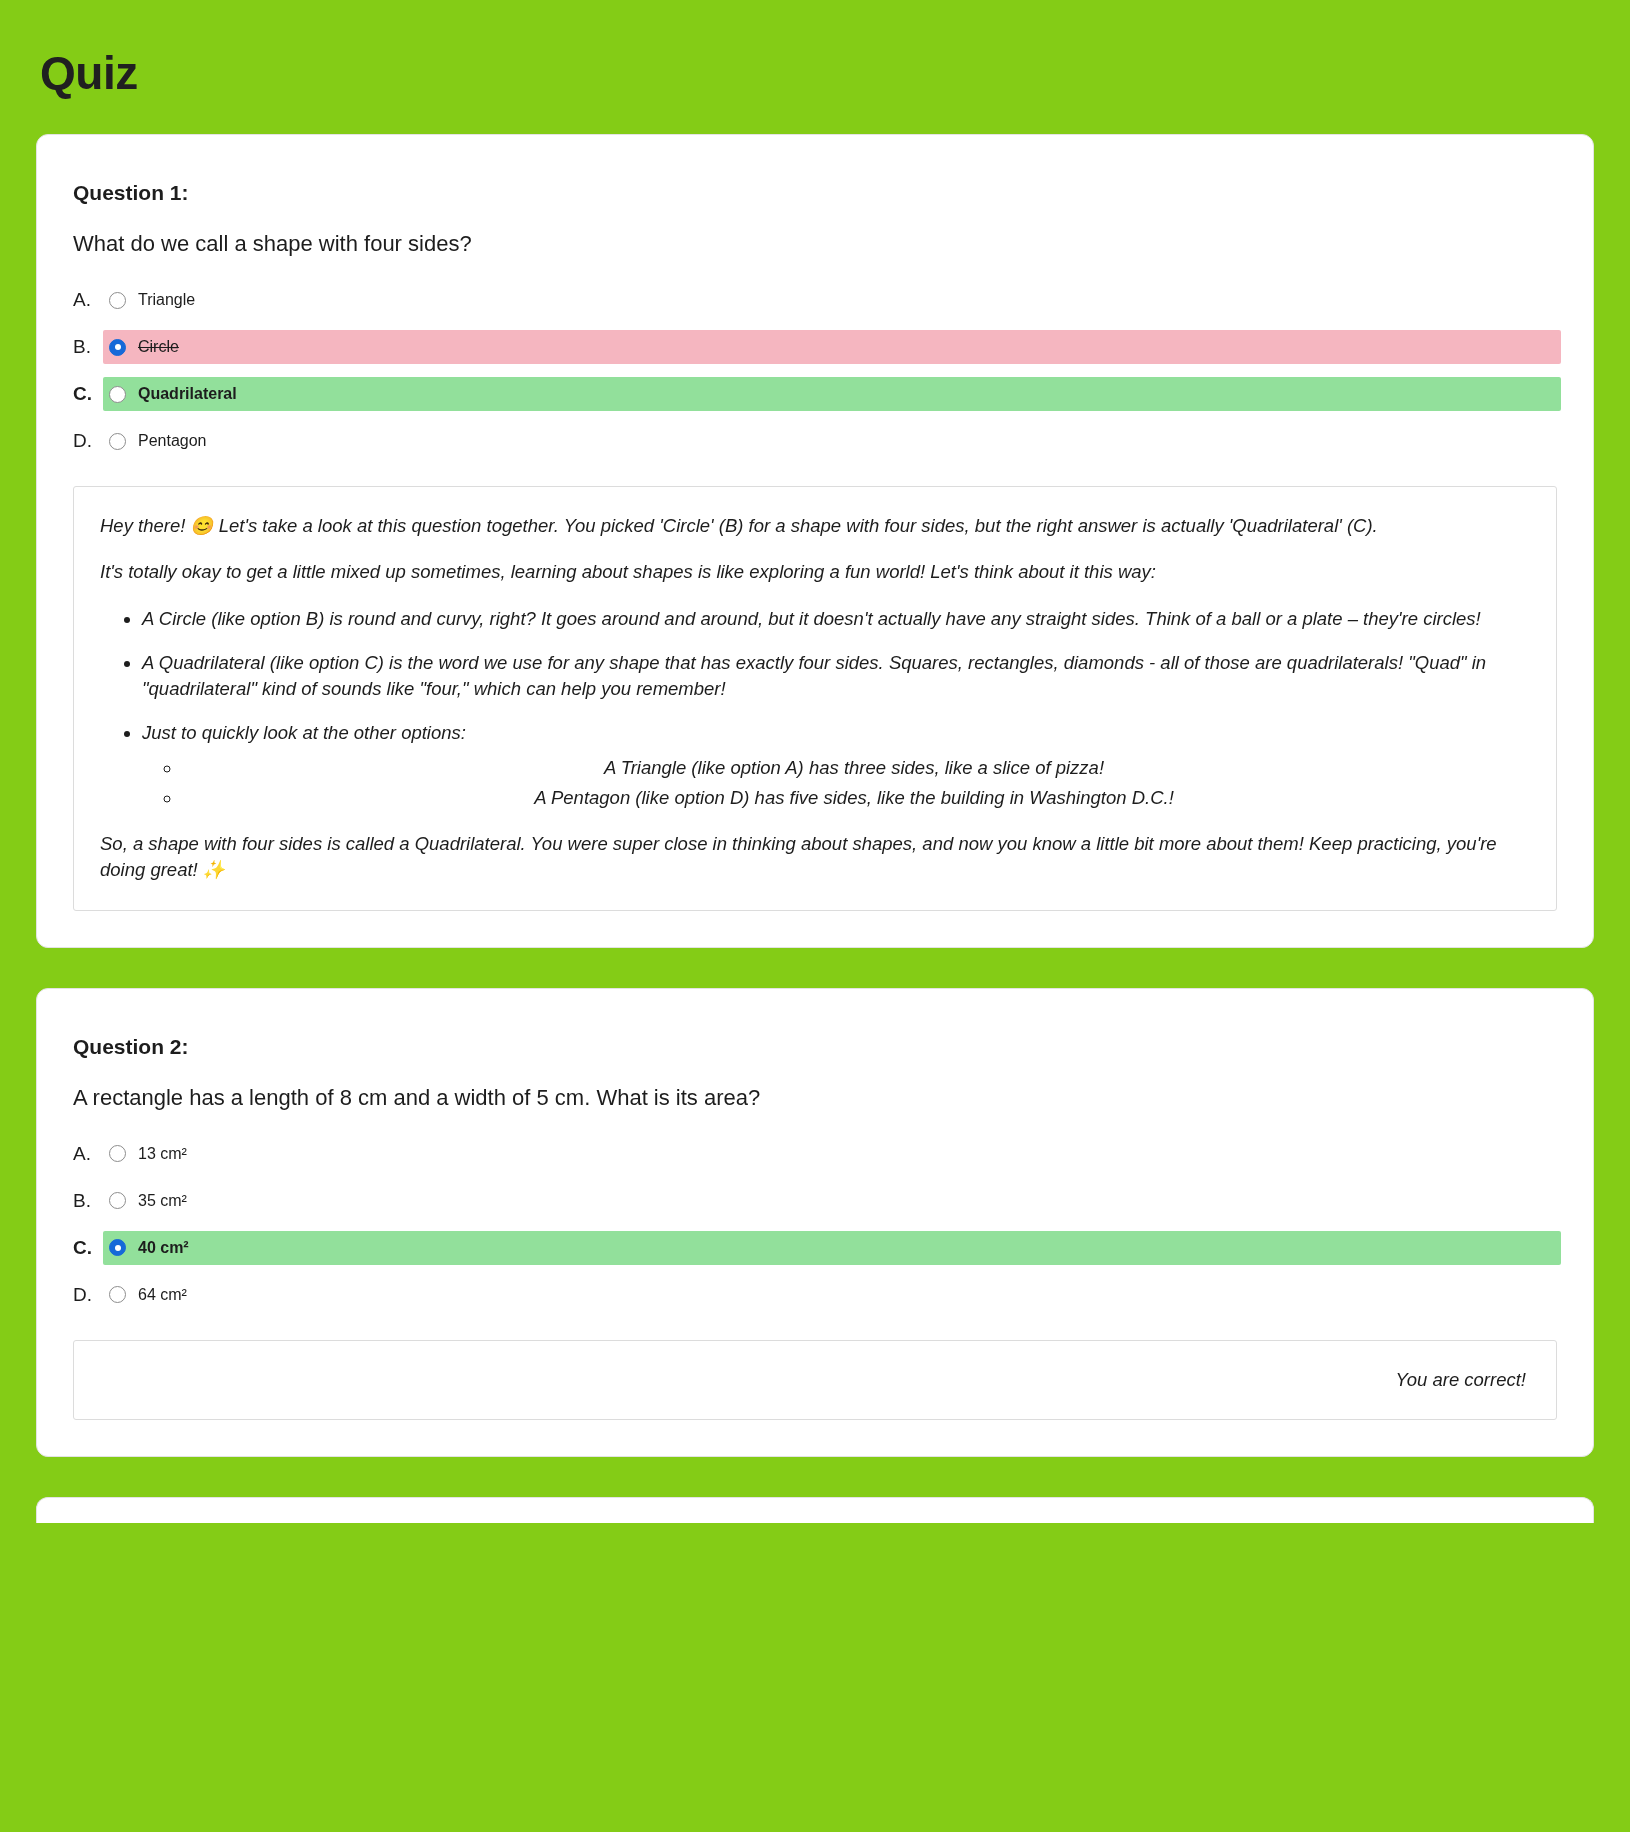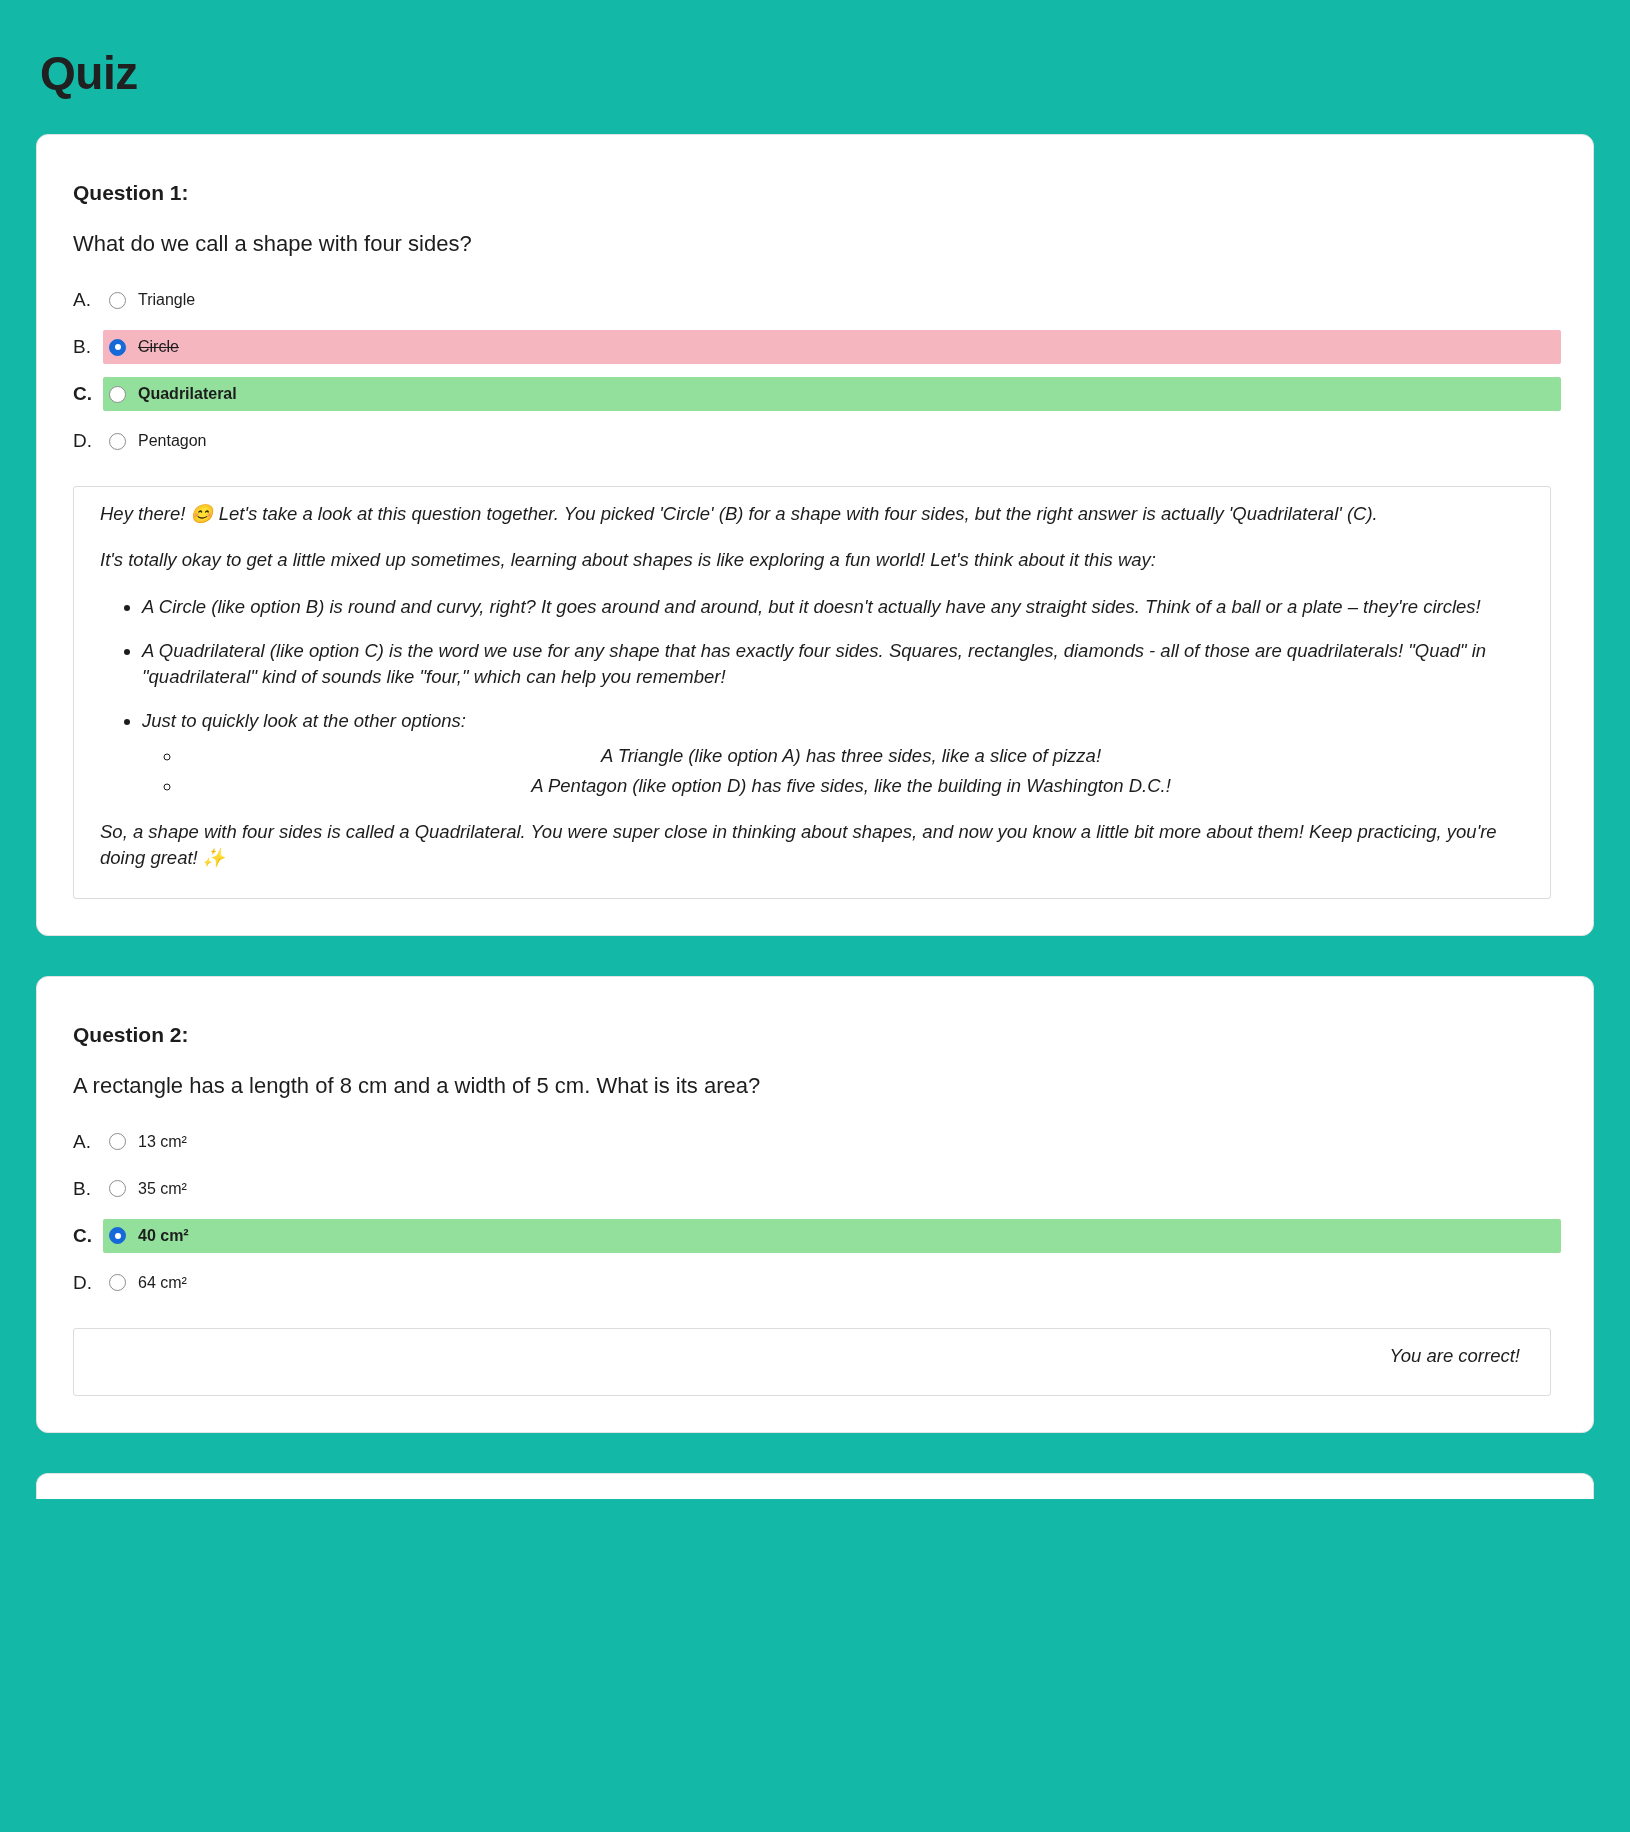--- a/index.html
+++ b/index.html
@@ -7,21 +7,21 @@
     padding: 0;
     background: #f5f5f5;
     font-family: "Liberation Sans", sans-serif;
     color: #222;
   }
   .page {
     width: 1630px;
     min-height: 1832px;
     box-sizing: border-box;
     padding: 36px 36px 0 36px;
-    background: #14b8a6;
+    background: #84cc16;
   }
   .quiz-title {
     font-size: 46px;
     font-weight: bold;
     color: #202020;
     margin: 10px 0 34px 4px;
     letter-spacing: -0.5px;
   }
   .card {
     background: #ffffff;
@@ -98,22 +98,22 @@
   .opt-text {
     font-size: 16px;
     color: #1d1d1d;
     white-space: nowrap;
   }
   .opt-text.bold { font-weight: bold; }
   .opt-text.struck { text-decoration: line-through; }
   .feedback {
     border: 1px solid #dcdcdc;
     border-radius: 3px;
-    padding: 14px 30px 26px 26px;
-    margin: 10px 10px 0 4px;
+    padding: 26px 30px 26px 26px;
+    margin: 10px 4px 0 4px;
     background: #fff;
   }
   .feedback p {
     font-size: 18.5px;
     line-height: 1.42;
     font-style: italic;
     color: #1d1d1d;
     margin: 0 0 20px 0;
   }
   .feedback p:last-child { margin-bottom: 0; }

